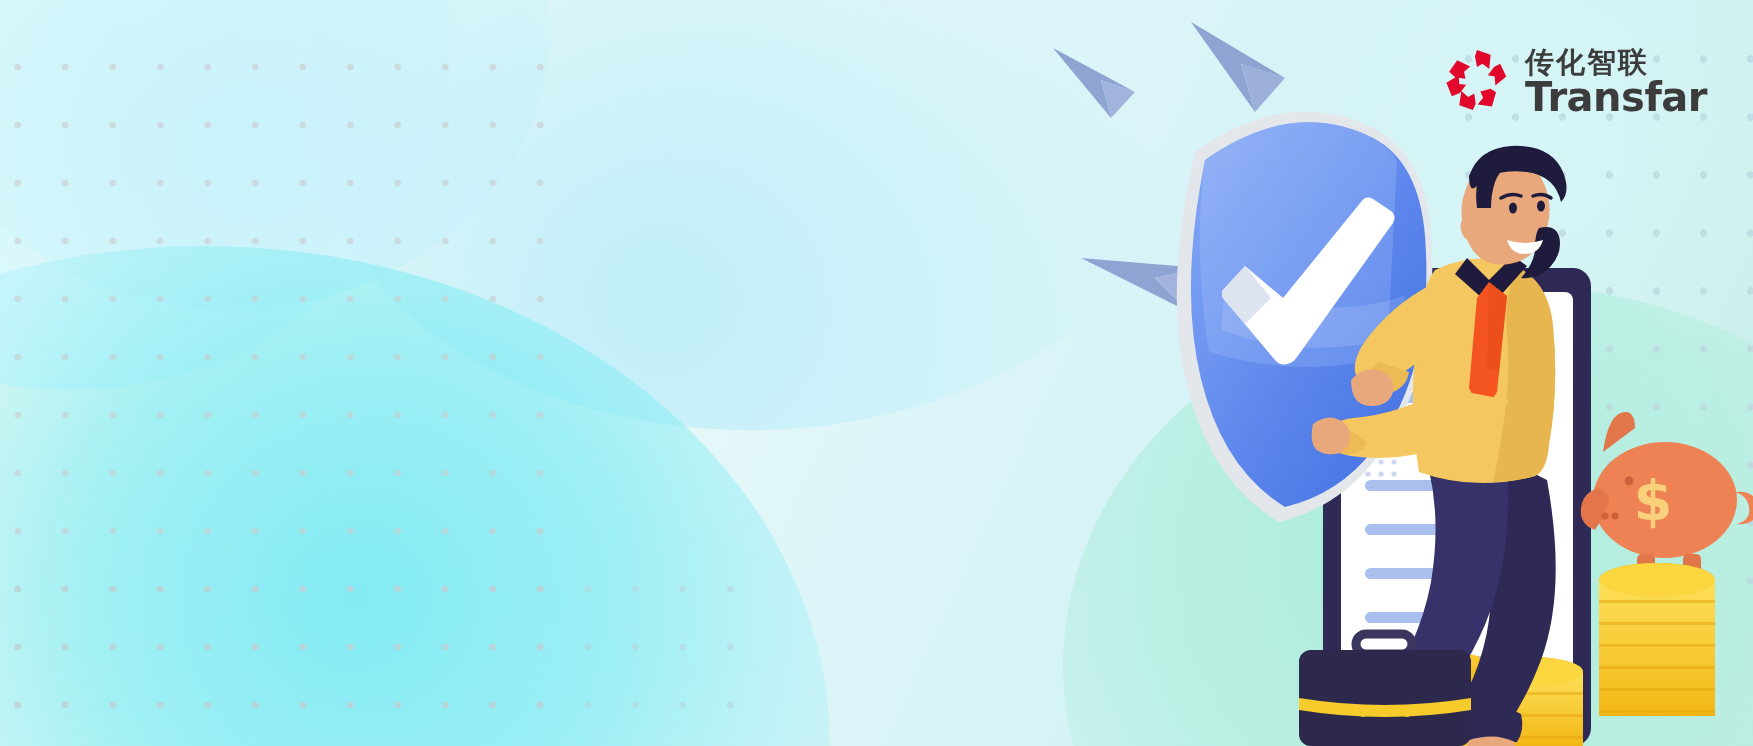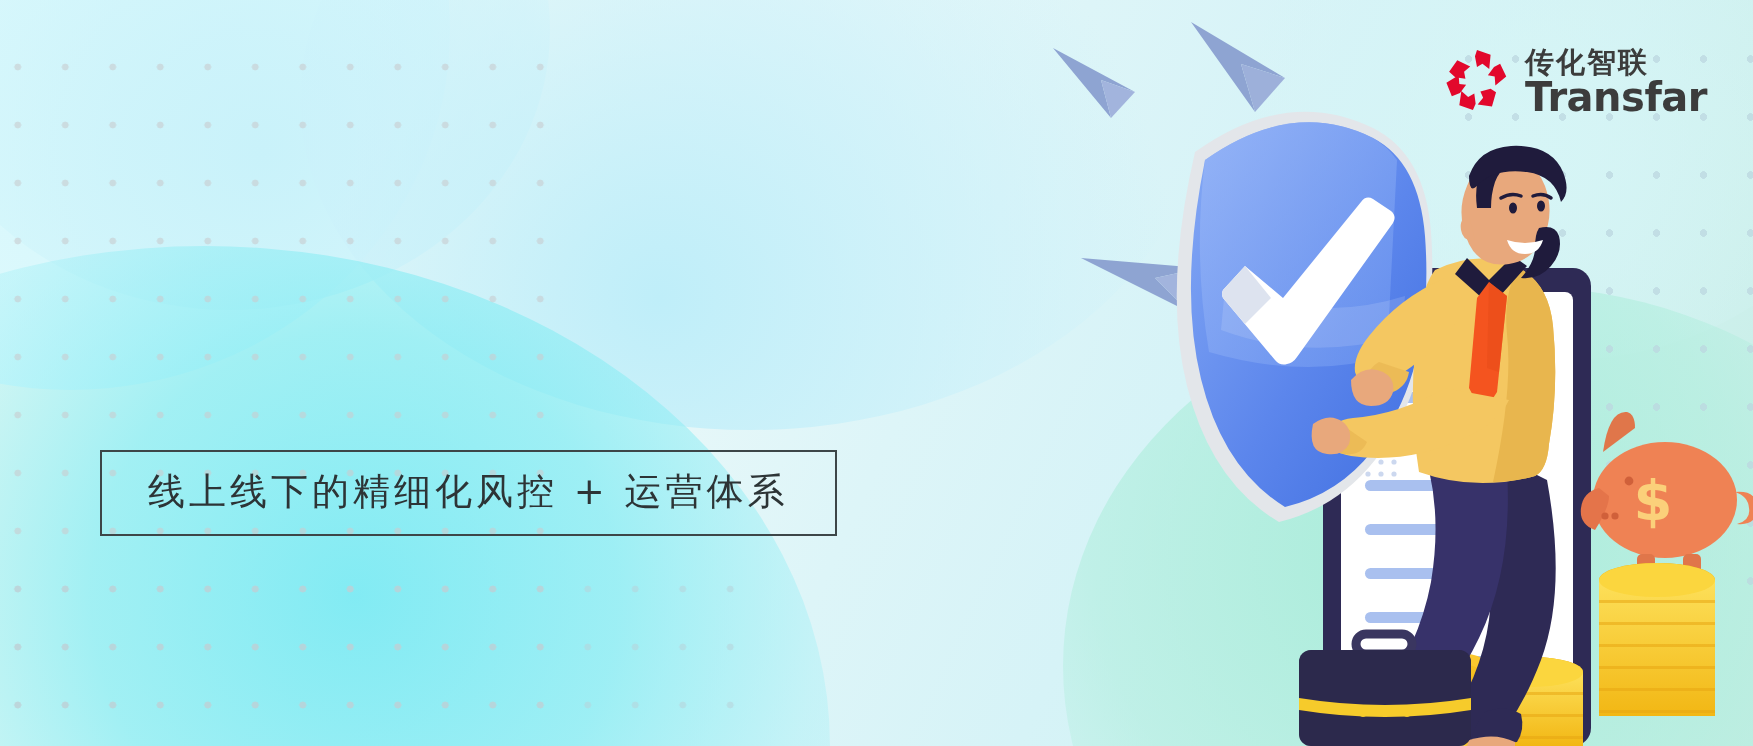--- a/index.html
+++ b/index.html
@@ -314,23 +314,20 @@
         <rect x="306" y="650" width="172" height="96" rx="12" fill="#272443"></rect>
         <rect x="306" y="650" width="172" height="96" rx="12" fill="#322e55" opacity=".5"></rect>
         <path d="M306 698 q86 14 172 0 l0 12 q-86 14 -172 0 z" fill="#f6cb2b"></path>
         <circle cx="370" cy="712" r="5" fill="#f6cb2b"></circle>
         <circle cx="414" cy="712" r="5" fill="#f6cb2b"></circle>
       </g>
     </svg>
   </div>
 
 
-  <div id="subtitle-box">
-    <div id="subtitle-text">线上线下的精细化风控 + 运营体系</div>
-  </div>
 
   <div id="logo">
     <svg id="logo-mark" viewBox="0 0 100 100">
       <g fill="#e2082c">
         <path d="M50 6 L70 13 L68 34 L58 26 L50 31 L47 15 Z"></path>
         <path d="M84 26 L93 45 L77 58 L76 45 L66 43 L75 31 Z"></path>
         <path d="M93 58 L84 77 L64 71 L72 62 L68 52 L84 52 Z" opacity="0"></path>
         <path d="M78 68 L72 89 L51 86 L59 76 L55 67 L70 63 Z"></path>
         <path d="M44 94 L24 87 L27 66 L37 75 L46 70 L48 85 Z"></path>
         <path d="M13 74 L5 54 L23 43 L24 56 L34 57 L25 69 Z"></path>

